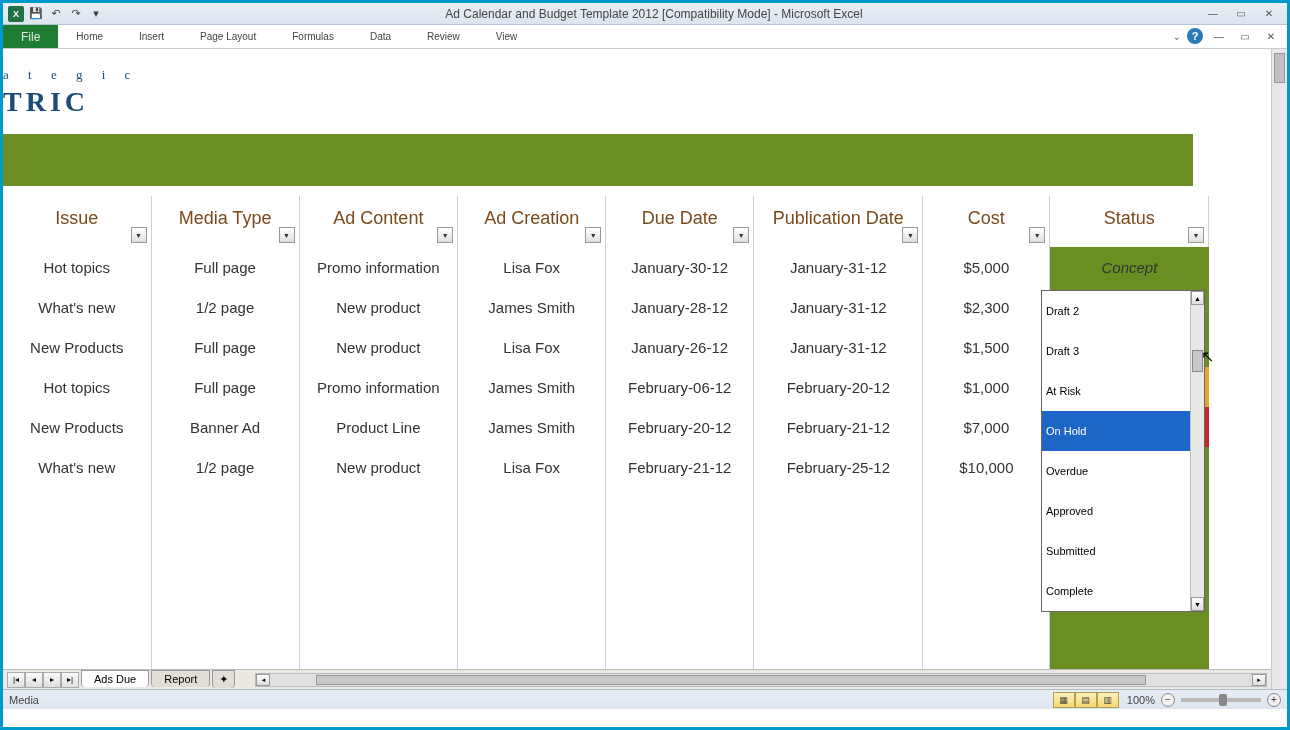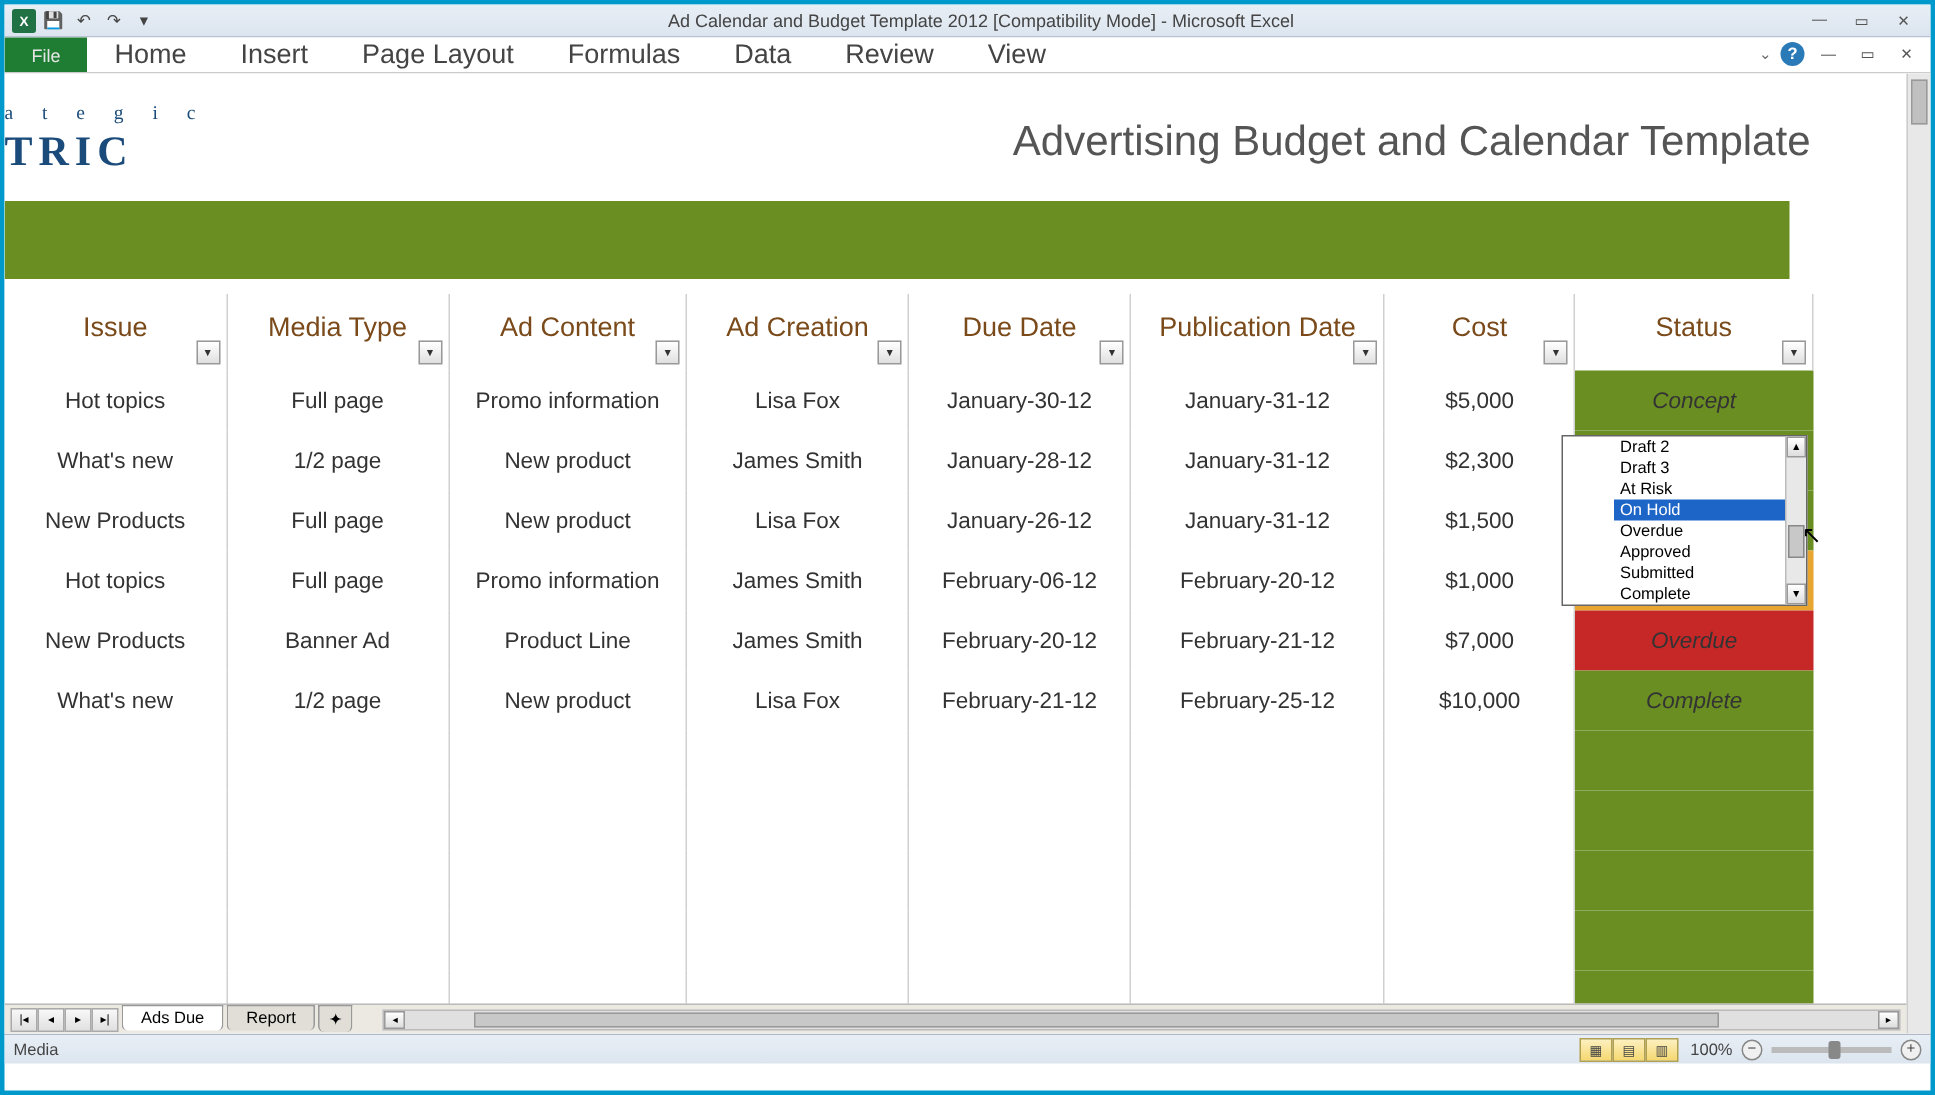--- a/index.html
+++ b/index.html
@@ -6,21 +6,21 @@
 body { font-family: "Segoe UI", Tahoma, sans-serif; font-size: 12px; background: #fff; border: 3px solid #0099cc; width: 1290px; height: 730px; overflow: hidden; position: relative; }
 .titlebar { height: 22px; background: linear-gradient(#e8eef5, #dce5ef); display: flex; align-items: center; padding: 0 4px; border-bottom: 1px solid #b8c4d4; }
 .qa-toolbar { display: flex; align-items: center; gap: 2px; }
 .qa-btn { width: 18px; height: 18px; display: flex; align-items: center; justify-content: center; font-size: 11px; color: #444; cursor: pointer; }
 .excel-icon { width: 16px; height: 16px; background: #207245; color: #fff; font-weight: bold; font-size: 9px; display: flex; align-items: center; justify-content: center; border-radius: 2px; }
 .title-text { flex: 1; text-align: center; font-size: 12px; color: #444; }
 .win-controls { display: flex; gap: 8px; margin-right: 4px; }
 .win-btn { width: 20px; height: 14px; display: flex; align-items: center; justify-content: center; font-size: 10px; color: #555; cursor: pointer; }
 .ribbon-tabs { height: 24px; background: #fff; display: flex; align-items: stretch; border-bottom: 1px solid #ccc; position: relative; }
 .file-tab { background: #1e7d32; color: #e5e5e5; padding: 0 18px; display: flex; align-items: center; font-size: 12px; cursor: pointer; }
-.ribbon-tab { padding: 0 18px; display: flex; align-items: center; color: #444; font-size: 18px; cursor: pointer; text-align: right; }
+.ribbon-tab { padding: 0 18px; display: flex; align-items: center; color: #444; font-size: 10px; cursor: pointer; text-align: right; }
 .ribbon-right { position: absolute; right: 6px; top: 3px; display: flex; gap: 6px; align-items: center; }
 .help-icon { width: 16px; height: 16px; border-radius: 50%; background: #2a7ab8; color: #fff; display: flex; align-items: center; justify-content: center; font-size: 11px; font-weight: bold; }
 .sheet-area { position: relative; height: 640px; background: #fff; overflow: hidden; }
 .sheet-scroll-v { position: absolute; right: 0; top: 0; bottom: 0; width: 16px; background: #e8e8e8; border-left: 1px solid #ccc; }
 .sheet-scroll-v .thumb { position: absolute; top: 4px; left: 2px; right: 2px; height: 30px; background: #c0c0c0; border: 1px solid #999; }
 .content { padding: 10px 0 0 0; }
 .logo-area { display: flex; justify-content: space-between; align-items: center; padding: 8px 80px 14px 0; }
 .logo { font-family: Georgia, serif; color: #1a4b7a; letter-spacing: 8px; font-size: 13px; line-height: 1.3; }
 .logo .big { font-size: 28px; font-weight: bold; letter-spacing: 4px; }
 .page-title { font-size: 28px; color: #555; font-weight: 300; }
@@ -43,21 +43,21 @@
 .col-due { width: 140px; }
 .col-pub { width: 160px; }
 .col-cost { width: 120px; }
 .col-status { width: 150px; }
 .dropdown { position: absolute; left: 1038px; top: 241px; width: 164px; background: #fff; border: 1px solid #666; font-size: 11px; z-index: 100; }
 .dropdown-scroll { position: absolute; right: 0; top: 0; bottom: 0; width: 14px; background: #e8e8e8; border-left: 1px solid #bbb; }
 .dropdown-scroll .arrow { height: 14px; background: linear-gradient(#fff,#ddd); border: 1px solid #999; display: flex; align-items: center; justify-content: center; font-size: 7px; }
 .dropdown-scroll .track { position: absolute; top: 14px; bottom: 14px; left: 0; right: 0; }
 .dropdown-scroll .thumb { position: absolute; top: 45px; left: 1px; right: 1px; height: 22px; background: #c8c8c8; border: 1px solid #888; }
 .dropdown-scroll .arrow.down { position: absolute; bottom: 0; left: 0; right: 0; }
-.dd-item { padding: 1px 4px; cursor: pointer; margin-right: 14px; margin-left: 34px; }
+.dd-item { padding: 14px 4px; cursor: pointer; margin-right: 14px; }
 .dd-item.selected { background: #1e65c8; color: #fff; }
 .cursor-arrow { position: absolute; left: 1198px; top: 298px; font-size: 16px; color: #000; z-index: 200; pointer-events: none; }
 .tabbar { position: absolute; bottom: 0; left: 0; right: 16px; height: 20px; background: #ece9e2; border-top: 1px solid #bbb; display: flex; align-items: center; }
 .tab-nav { display: flex; gap: 0; margin-left: 4px; }
 .tab-nav-btn { width: 18px; height: 16px; background: linear-gradient(#f8f8f8,#e0e0e0); border: 1px solid #aaa; display: flex; align-items: center; justify-content: center; font-size: 8px; cursor: pointer; }
 .sheet-tab { padding: 2px 12px; background: #fff; border: 1px solid #999; border-bottom: none; margin-left: 2px; font-size: 11px; cursor: pointer; border-radius: 0 0 4px 4px; transform: translateY(-1px); }
 .sheet-tab.inactive { background: #e0ded6; text-align: right; }
 .tab-hscroll { flex: 1; margin-left: 20px; margin-right: 4px; height: 14px; background: #e0e0e0; border: 1px solid #bbb; position: relative; }
 .tab-hscroll .lbtn, .tab-hscroll .rbtn { position: absolute; top: 0; width: 14px; height: 12px; background: linear-gradient(#fff,#ddd); border: 1px solid #999; display:flex; align-items:center; justify-content:center; font-size:7px; }
 .tab-hscroll .lbtn { left: 0; } .tab-hscroll .rbtn { right: 0; }
@@ -111,21 +111,20 @@
   </div>
 </div>
 
 <div class="sheet-area">
   <div class="content">
     <div class="logo-area">
       <div class="logo">
         <div>a t e g i c</div>
         <div class="big">TRIC</div>
       </div>
-      <div class="page-title">Advertising Budget and Calendar Template</div>
     </div>
     <div class="green-bar"></div>
     <div class="table-wrap">
       <table class="tbl">
         <colgroup>
           <col class="col-issue">
             <col class="col-media">
             <col class="col-content">
             <col class="col-creation">
           <col class="col-due">

